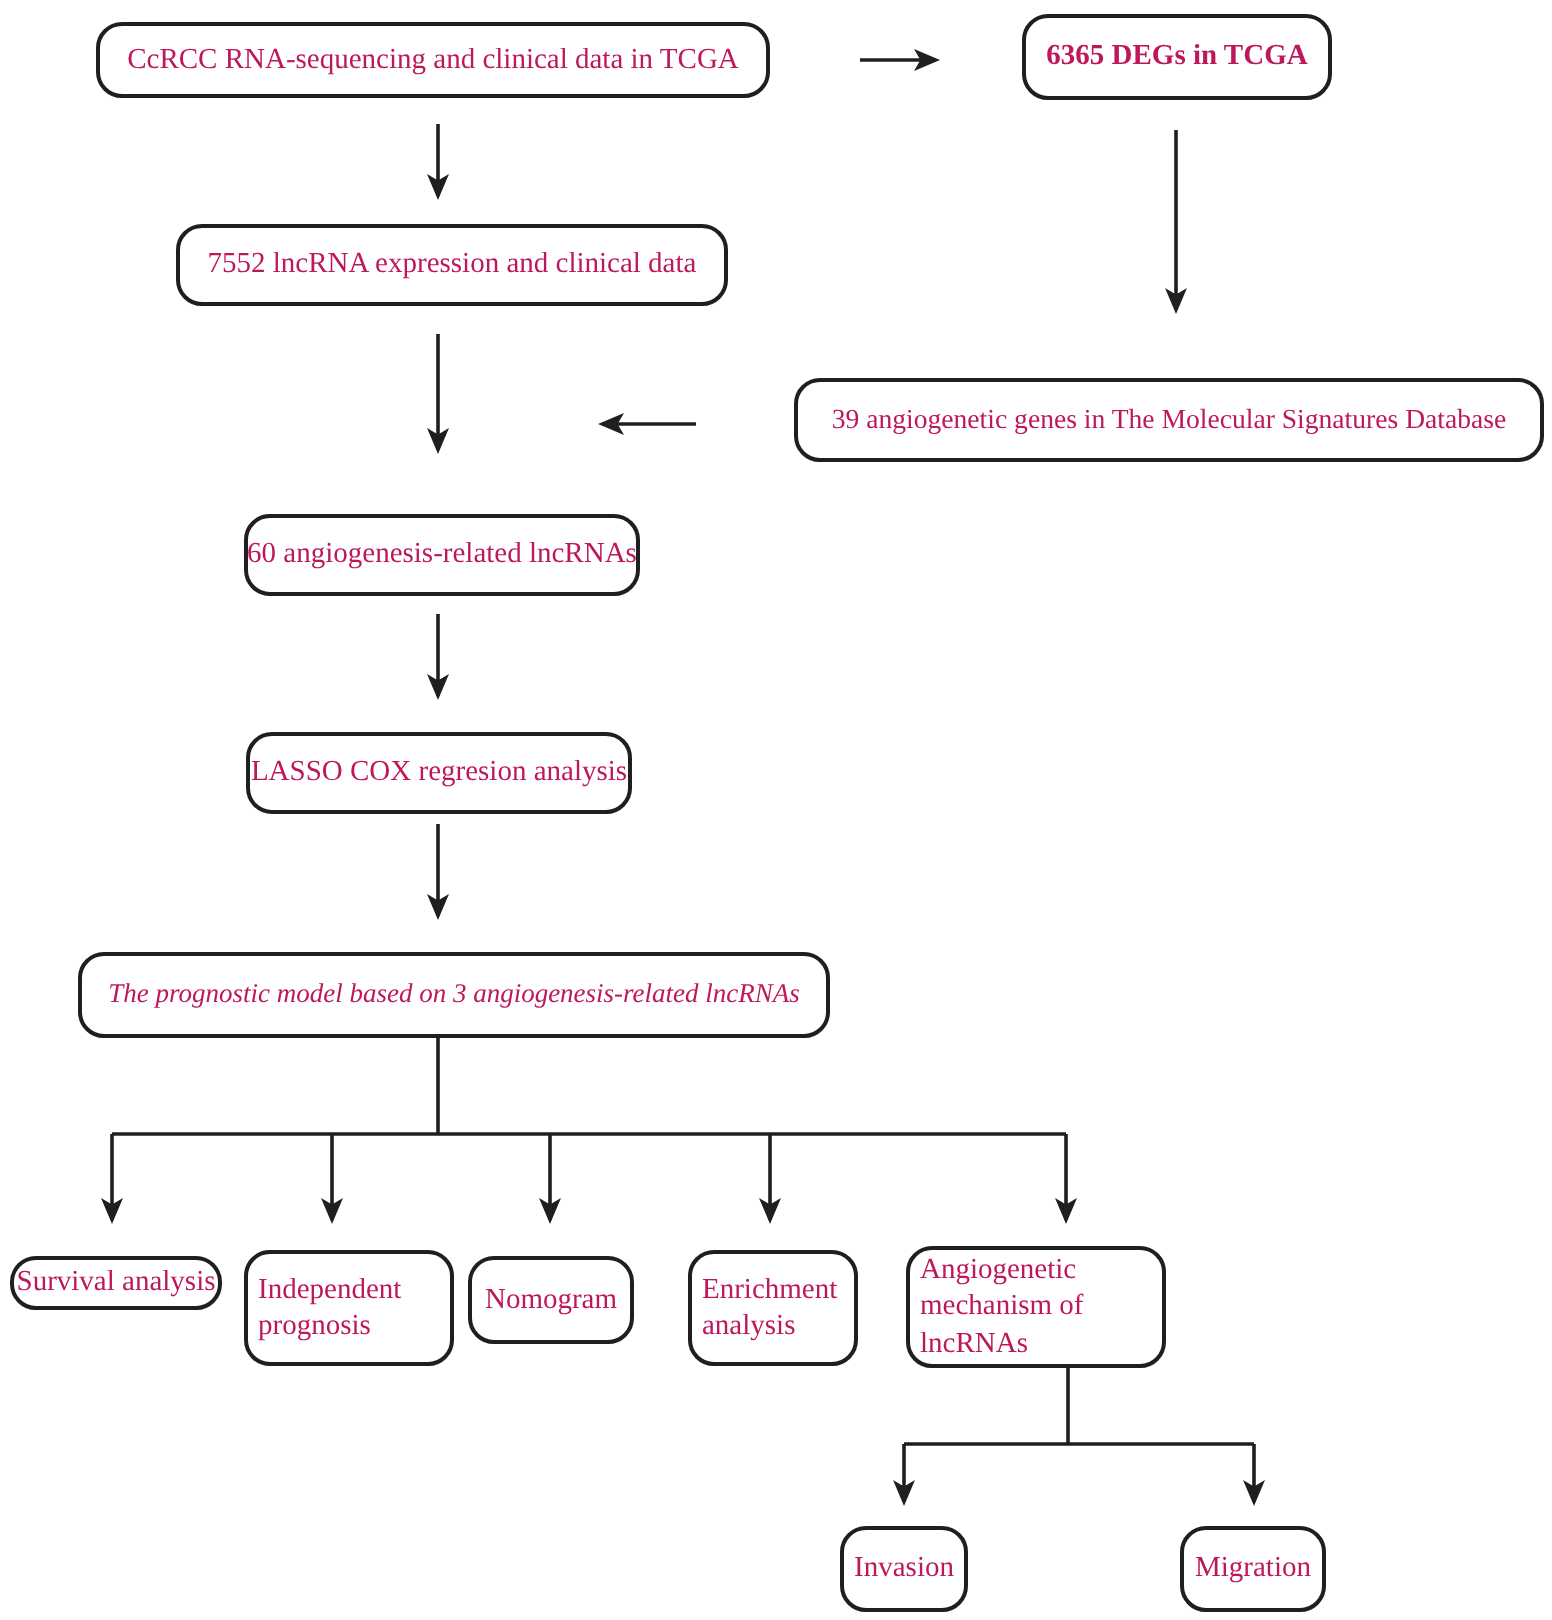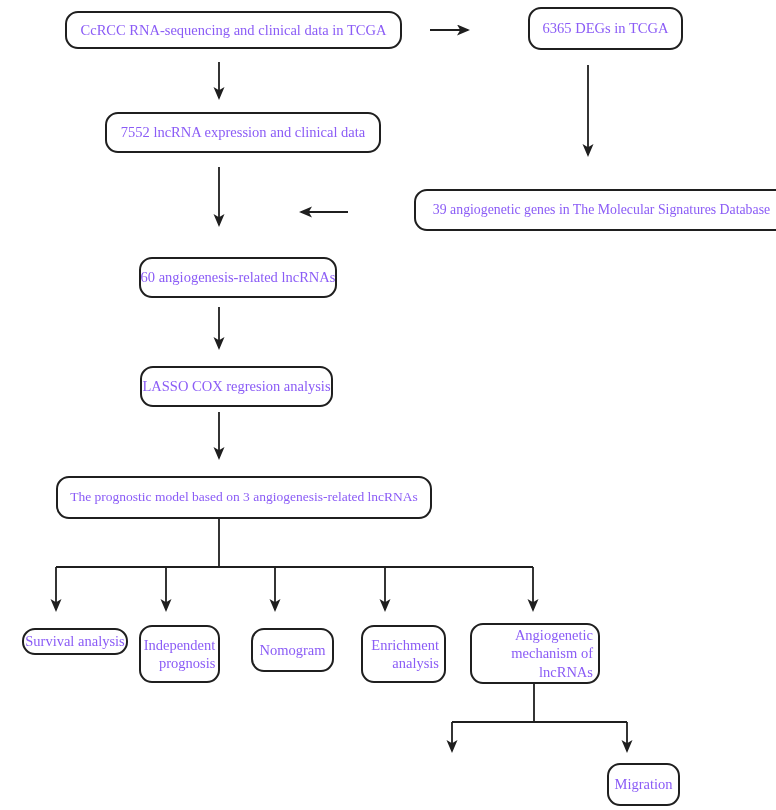--- a/index.html
+++ b/index.html
@@ -21,33 +21,32 @@
     top: 0;
     width: 776px;
     height: 810px;
   }
   .node {
     position: absolute;
     box-sizing: border-box;
     border: 2px solid #1f1f1f;
     border-radius: 13px;
     background: #ffffff;
-    color: #8b5cf6;
+    color: #be185d;
     display: flex;
     align-items: center;
     justify-content: center;
-    text-align: right;
+    text-align: left;
     font-size: 14.5px;
     line-height: 1.25;
     padding: 2px 5px;
-    margin-left: 17px;
   }
   .oneline { white-space: nowrap; }
   .fs14 { font-size: 13.8px; padding: 18px 3px; }
-  .fs135 { font-size: 13.5px; padding: 2px 3px; }
+  .fs135 { font-size: 13.5px; padding: 2px 3px; font-style: italic; }
 </style>
 </head>
 <body>
 
 <div class="canvas">
 
   <svg class="connectors" viewBox="0 0 776 810" aria-hidden="true">
     <defs>
       <marker id="ah" markerUnits="userSpaceOnUse" markerWidth="15" markerHeight="12" refX="11" refY="5.5" orient="auto">
         <path d="M0,0 L13,5.5 L0,11 L3.2,5.5 Z" fill="#1f1f1f"></path>
@@ -71,38 +70,39 @@
     <line x1="533" y1="567" x2="533" y2="610" stroke="#1f1f1f" stroke-width="1.8" marker-end="url(#ah)"></line>
 
     <line x1="534" y1="684" x2="534" y2="722" stroke="#1f1f1f" stroke-width="1.8"></line>
     <line x1="452" y1="722" x2="627" y2="722" stroke="#1f1f1f" stroke-width="1.8"></line>
     <line x1="452" y1="722" x2="452" y2="751" stroke="#1f1f1f" stroke-width="1.8" marker-end="url(#ah)"></line>
     <line x1="627" y1="722" x2="627" y2="751" stroke="#1f1f1f" stroke-width="1.8" marker-end="url(#ah)"></line>
   </svg>
 
   <div class="node oneline" style="left:48px;  top:11px;  width:337px; height:38px;">CcRCC RNA-sequencing  and clinical data in TCGA</div>
 
-  <div class="node oneline" style="left:511px; top:7px;   width:155px; height:43px;">6365 DEGs in TCGA</div>
+  <div class="node oneline" style="left:511px; top:7px;   width:155px; height:43px;font-weight:bold;">6365 DEGs in TCGA</div>
 
   <div class="node oneline" style="left:88px;  top:112px; width:276px; height:41px;border-radius:13px;">7552 lncRNA expression and clinical data</div>
 
   <div class="node oneline fs14" style="left:397px; top:189px; width:375px; height:42px;">39 angiogenetic genes in The Molecular Signatures Database</div>
 
   <div class="node oneline" style="left:122px; top:257px; width:198px; height:41px;">60 angiogenesis-related lncRNAs</div>
 
   <div class="node oneline" style="left:123px; top:366px; width:193px; height:41px;">LASSO COX regresion analysis</div>
 
   <div class="node oneline fs135" style="left:39px;  top:476px; width:376px; height:43px;">The prognostic model based on 3 angiogenesis-related lncRNAs</div>
 
   <div class="node oneline" style="left:5px;   top:628px; width:106px; height:27px;">Survival analysis</div>
 
-  <div class="node" style="left:122px; top:625px; width:81px;  height:58px;">Independent prognosis</div>
+  <div class="node" style="left:122px; top:625px; width:105px;  height:58px;">Independent prognosis</div>
 
   <div class="node oneline" style="left:234px; top:628px; width:83px;  height:44px;">Nomogram</div>
 
   <div class="node" style="left:344px; top:625px; width:85px;  height:58px;">Enrichment analysis</div>
 
   <div class="node" style="left:453px; top:623px; width:130px; height:61px;">Angiogenetic mechanism of lncRNAs</div>
 
+  <div class="node oneline" style="left:420px; top:763px; width:64px;  height:43px;">Invasion</div>
 
   <div class="node oneline" style="left:590px; top:763px; width:73px;  height:43px;">Migration</div>
 
 </div>
 
 </body></html>

